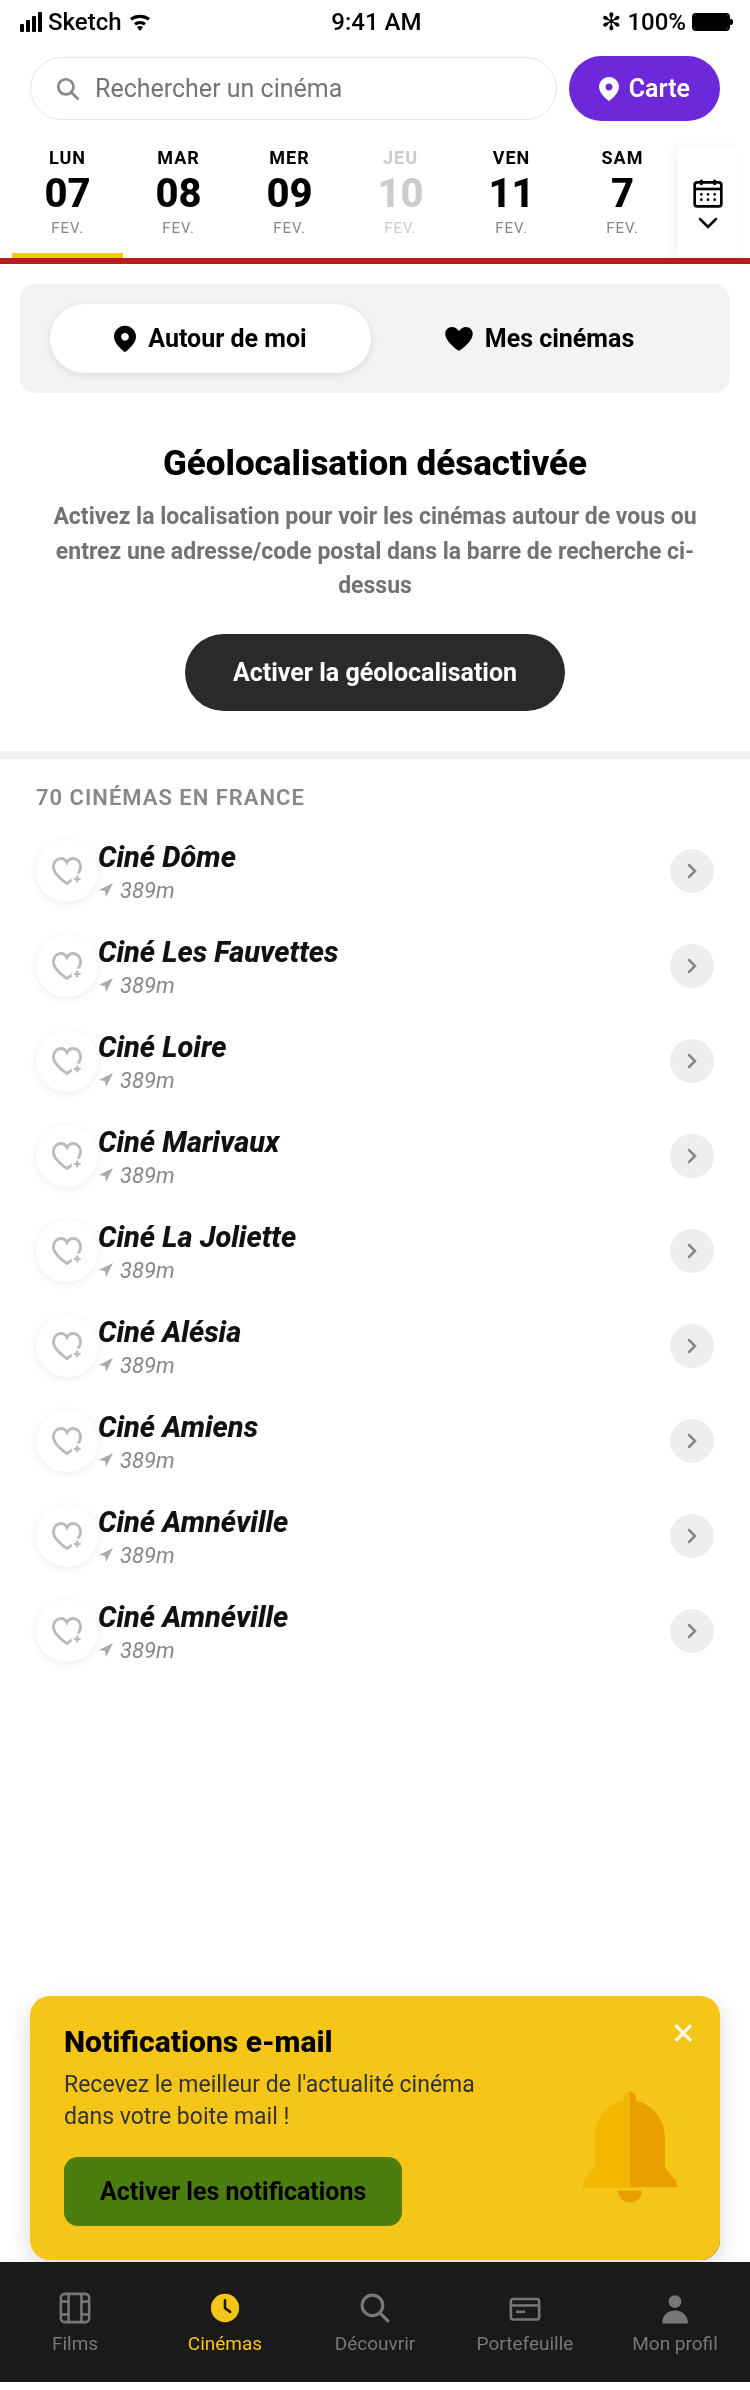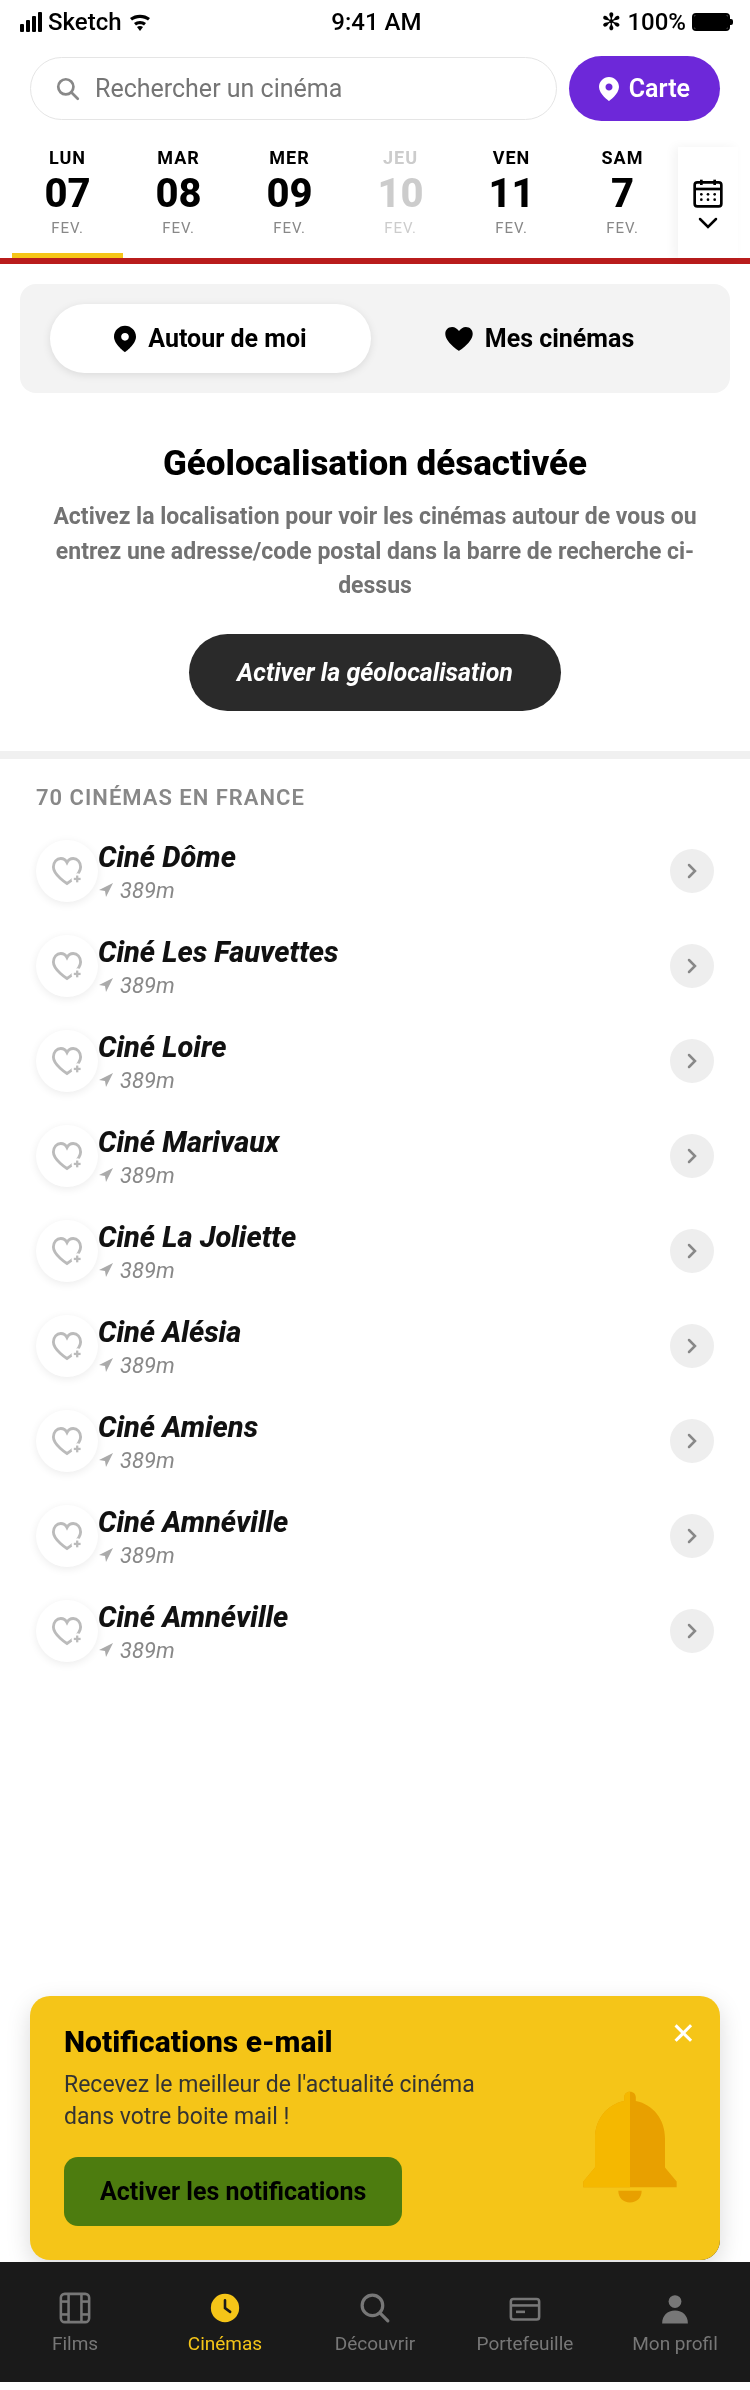--- a/index.html
+++ b/index.html
@@ -27,21 +27,21 @@
 .date-item.disabled .date-day,.date-item.disabled .date-num,.date-item.disabled .date-month{color:#ccc;}
 .date-item.active{border-bottom:5px solid #f5c518;}
 .date-calendar{padding:0 14px;display:flex;flex-direction:column;align-items:center;justify-content:center;gap:8px;box-shadow:-4px 0 10px rgba(0,0,0,0.05);}
 .filter-row{display:flex;gap:8px;padding:20px 30px;background:#f3f3f3;border-radius:16px;margin:20px 20px 0;}
 .filter-btn{flex:1;display:flex;align-items:center;justify-content:center;gap:12px;padding:20px;border-radius:40px;font-size:25px;font-weight:700;border:none;}
 .filter-btn.active{background:#fff;box-shadow:0 2px 8px rgba(0,0,0,0.1);}
 .filter-btn.inactive{background:transparent;}
 .geo-section{padding:50px 40px 40px;text-align:center;}
 .geo-title{font-size:35px;font-weight:800;margin-bottom:16px;}
 .geo-text{font-size:23px;color:#737373;line-height:1.5;margin-bottom:30px;font-weight:bold;}
-.geo-btn{display:inline-block;padding:24px 48px;background:#2a2a2a;color:#fff;border-radius:40px;font-size:25px;font-weight:700;border:none;font-style:italic;}
+.geo-btn{display:inline-block;padding:24px 48px;background:#2a2a2a;color:#fff;border-radius:40px;font-size:25px;font-weight:700;border:none;}
 .divider{height:8px;background:#f0f0f0;}
 .list-header{padding:26px 36px 14px;font-size:22px;font-weight:600;color:#888;letter-spacing:1px;}
 .cinema-item{display:flex;align-items:center;padding:16px 36px;font-style:italic;}
 .fav-btn{width:62px;height:62px;border-radius:50%;background:#fff;display:flex;align-items:center;justify-content:center;box-shadow:0 2px 8px rgba(0,0,0,0.08);flex-shrink:0;}
 .cinema-info{flex:1;}
 .cinema-name{font-size:29px;font-weight:800;color:#111;}
 .cinema-dist{font-size:22px;color:#888;display:flex;align-items:center;gap:6px;margin-top:4px;}
 .chevron-btn{width:44px;height:44px;border-radius:50%;background:#eee;display:flex;align-items:center;justify-content:center;flex-shrink:0;}
 .notif-card{position:absolute;bottom:130px;left:30px;right:30px;background:#f5c518;border-radius:20px;padding:28px 34px 34px;overflow:hidden;box-shadow:0 8px 24px rgba(0,0,0,0.15);}
 .notif-close{position:absolute;top:20px;right:24px;font-size:30px;color:#fff;cursor:pointer;}

